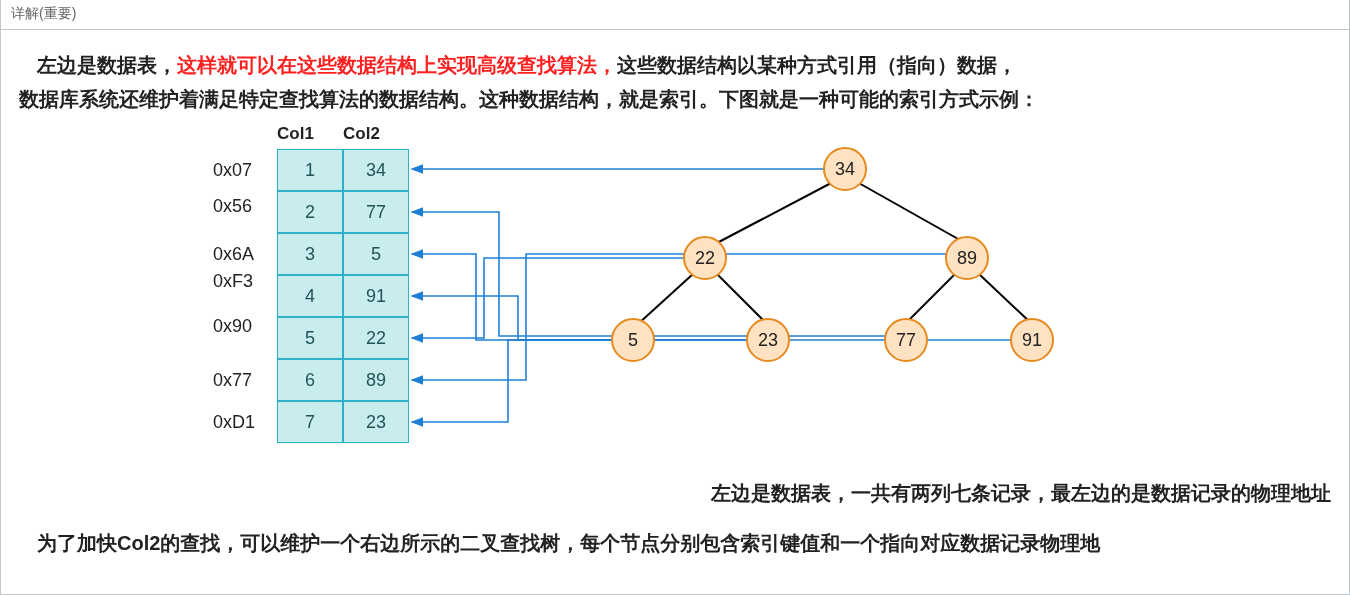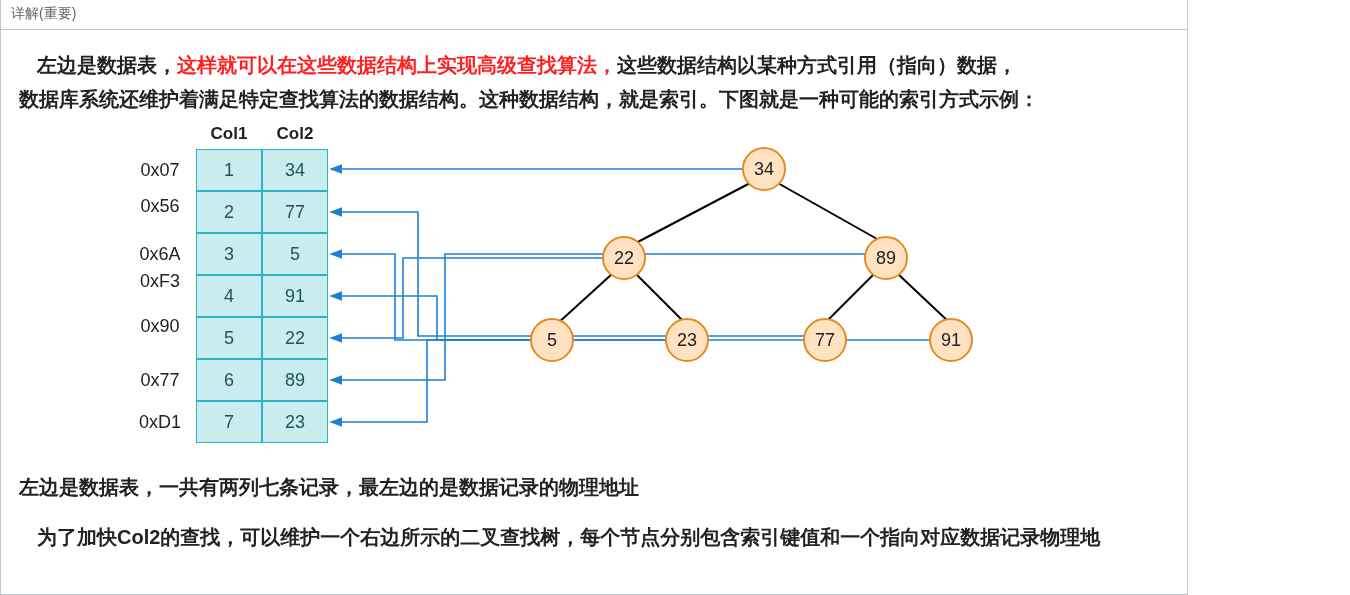--- a/index.html
+++ b/index.html
@@ -1,26 +1,26 @@
 <!DOCTYPE html>
 <html><head>
 <meta charset="utf-8">
 <style>
   html,body{margin:0;padding:0;background:#fff;width:1350px;height:595px;overflow:hidden;box-sizing:border-box}
-  .frame{box-sizing:border-box;width:1188px;height:595px;border:1px solid #bfc6cc;border-top:0;background:#fff}
+  .frame{box-sizing:border-box;width:1350px;height:595px;border:1px solid #bfc6cc;border-top:0;background:#fff}
   .titlebar{height:26px;border-bottom:1px solid #bfc6cc;padding:3px 10px 0 10px;font:14px/20px "Microsoft YaHei","PingFang SC",sans-serif;color:#666}
   .body{padding:18px 18px 14px 18px;font:20px/34px "Microsoft YaHei","PingFang SC",sans-serif;color:#222;font-weight:600}
   .red{color:#ff1f1f}
   .indent{text-indent:0.9em}
-  .caption{text-align:left;margin-top:16px}
+  .caption{text-align:right;margin-top:22px}
   .p2{margin-top:16px}
   
   .diagram{width:1000px;height:330px;margin:8px auto 0 auto;position:relative}
-  .diagram .hdr{position:absolute;top:0;width:66px;text-align:center;font:17px/20px Arial,sans-serif;font-weight:700;color:#222}
-  .diagram .addr{position:absolute;left:38px;width:56px;text-align:center;font:18px/20px Arial,sans-serif;color:#222}
+  .diagram .hdr{position:absolute;top:0;width:66px;font:17px/20px Arial,sans-serif;font-weight:700;color:#222}
+  .diagram .addr{position:absolute;left:38px;width:56px;text-align:left;font:18px/20px Arial,sans-serif;color:#222}
   .diagram .cell{position:absolute;width:66px;height:42px;border:1px solid #2db3c7;background:#c9ecef;font:18px/40px Arial,sans-serif;text-align:center;color:#255;box-sizing:border-box}
   .diagram svg{position:absolute;left:0;top:0}
   .diagram .node text{font:18px Arial,sans-serif;fill:#222}
 </style>
 </head>
 <body>
 
 <div class="frame">
   <div class="titlebar">详解(重要)</div>
   <div class="body">

